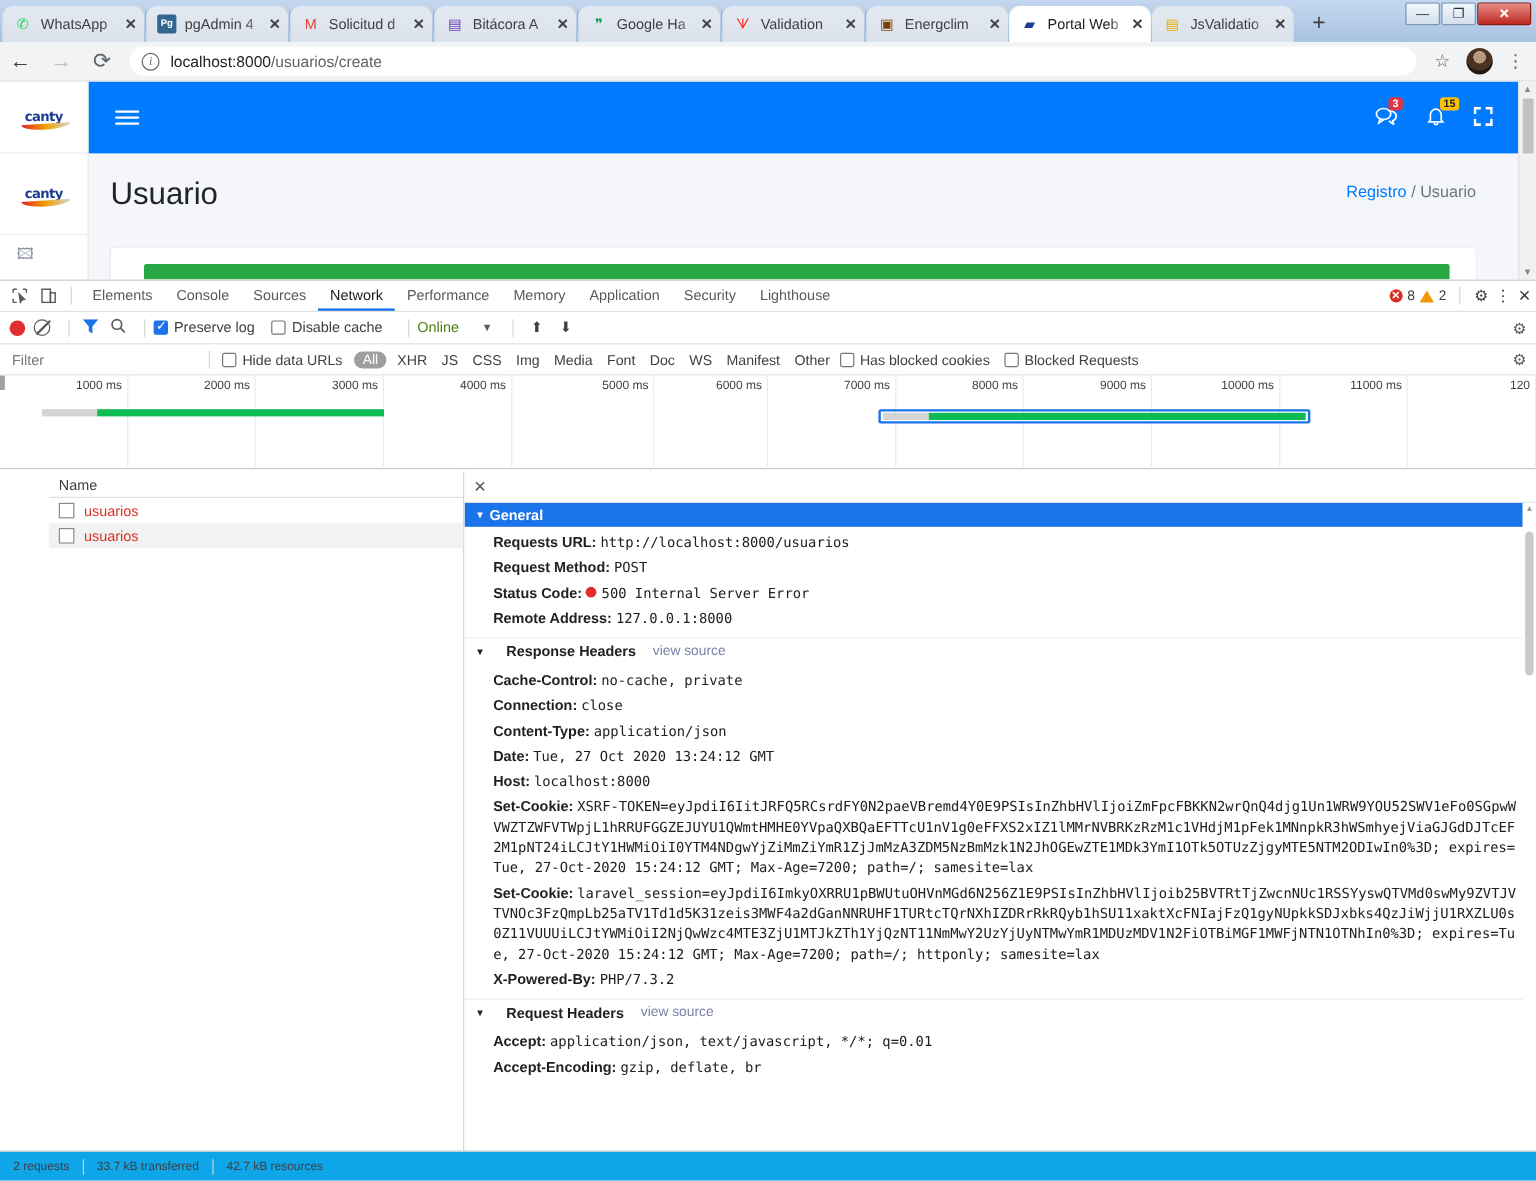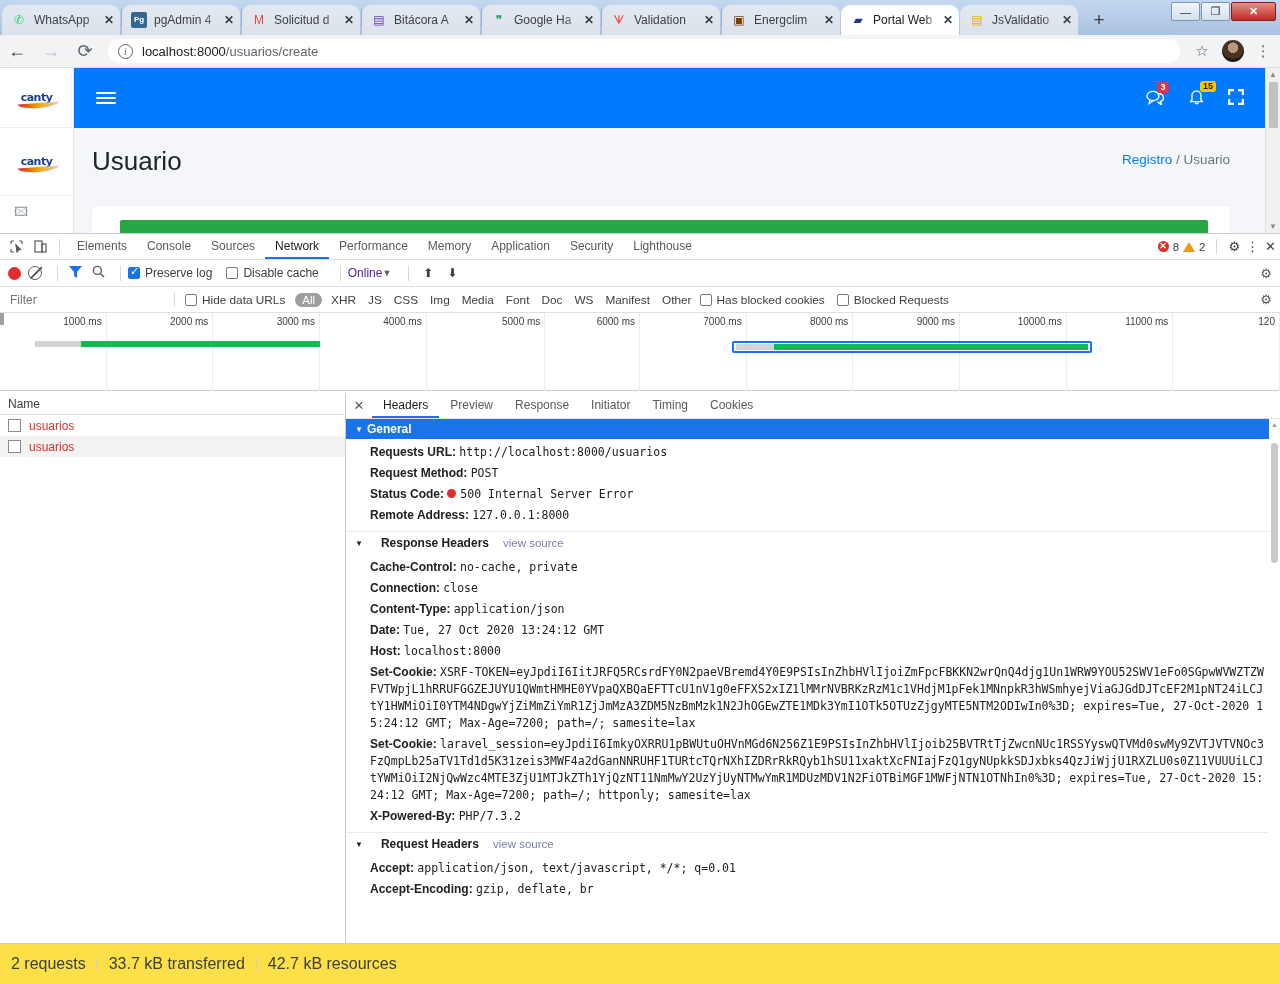--- a/index.html
+++ b/index.html
@@ -203,21 +203,21 @@
   }
   .rec-dot { width: 13px; height: 13px; border-radius: 50%; background: #e02d2d; margin: 0 7px 0 2px; }
   .clear-ic { width: 14px; height: 14px; border: 1.6px solid #5a5a5a; border-radius: 50%; position: relative; margin-right: 8px; }
   .clear-ic::after { content:""; position: absolute; left: -1px; top: 5px; width: 16px; height: 1.6px; background: #5a5a5a; transform: rotate(-45deg); }
   .filter-ic { color: #1a73e8; margin: 0 10px 0 4px; font-size: 13px; }
   .search-ic { color: #5a5a5a; margin-right: 8px; font-size: 13px; }
   .chk { width: 12px; height: 12px; border: 1px solid #767676; border-radius: 2px; background: #fff; display: inline-block; vertical-align: -2px; margin-right: 5px; }
   .chk.on { background: #1a73e8; border-color: #1a73e8; position: relative; }
   .chk.on::after { content: "✓"; position: absolute; left: 1px; top: -3px; color: #fff; font-size: 11px; }
   .tb-label { color: #3c4043; font-size: 12px; margin-right: 14px; }
-  .throttle { color: #4c1d95; font-size: 12px; margin-right: 0; }
+  .throttle { color: #4d7c0f; font-size: 12px; margin-right: 19px; }
   .caret { color: #5a5a5a; font-size: 9px; margin-right: 10px; }
   .arrow-ic { color: #3c4043; font-size: 12px; margin: 0 7px; }
   .gear { margin-left: auto; padding-right: 8px; color: #5a5a5a; font-size: 13px; }
 
   .dt-filterbar { height: 26px; display: flex; align-items: center; border-bottom: 1px solid #e0e0e0; }
   .filter-input {
     width: 160px; height: 18px; margin-left: 6px; font-size: 12px; color: #9aa0a6;
     border: none; outline: none; background: transparent; padding: 0 4px;
     font-family: "Liberation Sans", sans-serif;
   }
@@ -240,21 +240,21 @@
   .ov-grip { position: absolute; left: 0; top: 0; width: 4px; height: 12px; background: #a0a0a0; }
   .req-bar { position: absolute; height: 6px; }
   .req-bar .wait { position: absolute; left: 0; top: 0; height: 6px; background: #d4d4d4; }
   .req-bar .dl { position: absolute; top: 0; height: 6px; background: #0cbb52; }
   .ov-sel {
     position: absolute; border: 2px solid #1a73e8; border-radius: 2px; height: 12px;
   }
 
   
   .dt-body { position: absolute; left: 0; right: 0; top: 159px; bottom: 25px; display: flex; }
-  .reqlist { width: 346px; border-right: 1px solid #cdcdcd; background: #fff; }
+  .reqlist { width: 346px; border-right: 1px solid #cdcdcd; background: #fff; margin-left: 41px; }
   .rl-head { height: 22px; border-bottom: 1px solid #e0e0e0; display: flex; align-items: center; padding-left: 8px; font-size: 12px; color: #3c4043; }
   .rl-row { height: 21px; display: flex; align-items: center; padding-left: 8px; font-size: 12px; color: #d93025; }
   .rl-row.alt { background: #f2f2f2; }
   .rl-chk { width: 13px; height: 13px; border: 1px solid #8a8a8a; background: #fff; margin-right: 8px; flex: 0 0 13px; }
 
   .detail { flex: 1 1 auto; position: relative; background: #fff; overflow: hidden; }
   .dt-panel-tabs { height: 26px; display: flex; align-items: center; border-bottom: 1px solid #e0e0e0; }
   .panel-close { width: 26px; text-align: center; color: #5a5a5a; font-size: 13px; }
   .ptab { padding: 0 11px; height: 25px; line-height: 25px; font-size: 12px; color: #5a5a5a; border-bottom: 2px solid transparent; }
   .ptab.active { color: #1a1a1a; border-bottom-color: #1a73e8; }
@@ -274,23 +274,23 @@
   .hdr-row { padding: 2px 0 2px 24px; line-height: 17px; font-size: 12px; color: #202124; }
   .hdr-name { font-weight: bold; color: #202124; }
   .hdr-val { font-family: "DejaVu Sans Mono", monospace; font-size: 11.5px; color: #202124; }
   .status-dot { display: inline-block; width: 9px; height: 9px; border-radius: 50%; background: #e02d2d; margin-right: 4px; vertical-align: 0; }
   .wrapval { word-break: break-all; display: inline; }
   .detail-scroll { position: absolute; right: 0; top: 26px; bottom: 0; width: 11px; background: #fff; }
   .detail-scroll .sthumb { position: absolute; top: 24px; left: 2px; width: 7px; height: 120px; background: #c9c9c9; border-radius: 4px; }
   .detail-scroll .up { position: absolute; top: 2px; left: 0; right: 0; text-align: center; font-size: 7px; color: #9a9a9a; }
 
   .dt-status {
-    position: absolute; left: 0; right: 0; bottom: 0; height: 41px;
-    background: #fde047; border-top: 1px solid #cdcdcd;
-    display: flex; align-items: center; font-size: 16px; color: #3c4043;
+    position: absolute; left: 0; right: 0; bottom: 0; height: 25px;
+    background: #0ea5e9; border-top: 1px solid #cdcdcd;
+    display: flex; align-items: center; font-size: 10px; color: #3c4043;
   }
   .st-item { padding: 0 11px; }
   .st-sep { width: 1px; height: 13px; background: #cdcdcd; }
 </style>
 </head>
 <body>
 
 <div class="app">
 
   <div class="tabstrip">
@@ -583,28 +583,20 @@
             <div class="rl-row alt">
               <span class="rl-chk"></span>
               <span>usuarios</span>
             </div>
           </div>
       </div>
 
       <div class="detail">
         <div class="dt-panel-tabs">
           <div class="panel-close">✕</div>
-          <div id="detail-tabs" style="display:flex;align-items:center;">
-              <div class="ptab active">Headers</div>
-              <div class="ptab">Preview</div>
-              <div class="ptab">Response</div>
-              <div class="ptab">Initiator</div>
-              <div class="ptab">Timing</div>
-              <div class="ptab">Cookies</div>
-            </div>
         </div>
         <div id="detail-content" style="position:absolute;top:26px;left:0;right:11px;bottom:0;overflow:hidden;">
             <div class="sec-header">
               <span class="tri">▼</span>
               <span>General</span>
             </div>
             <div class="hdr-rows">
               <div class="hdr-row"><span class="hdr-name">Requests URL: </span><span class="hdr-val wrapval">http://localhost:8000/usuarios</span></div>
               <div class="hdr-row"><span class="hdr-name">Request Method: </span><span class="hdr-val wrapval">POST</span></div>
               <div class="hdr-row"><span class="hdr-name">Status Code: </span><span class="status-dot"></span><span class="hdr-val wrapval">500 Internal Server Error</span></div>

